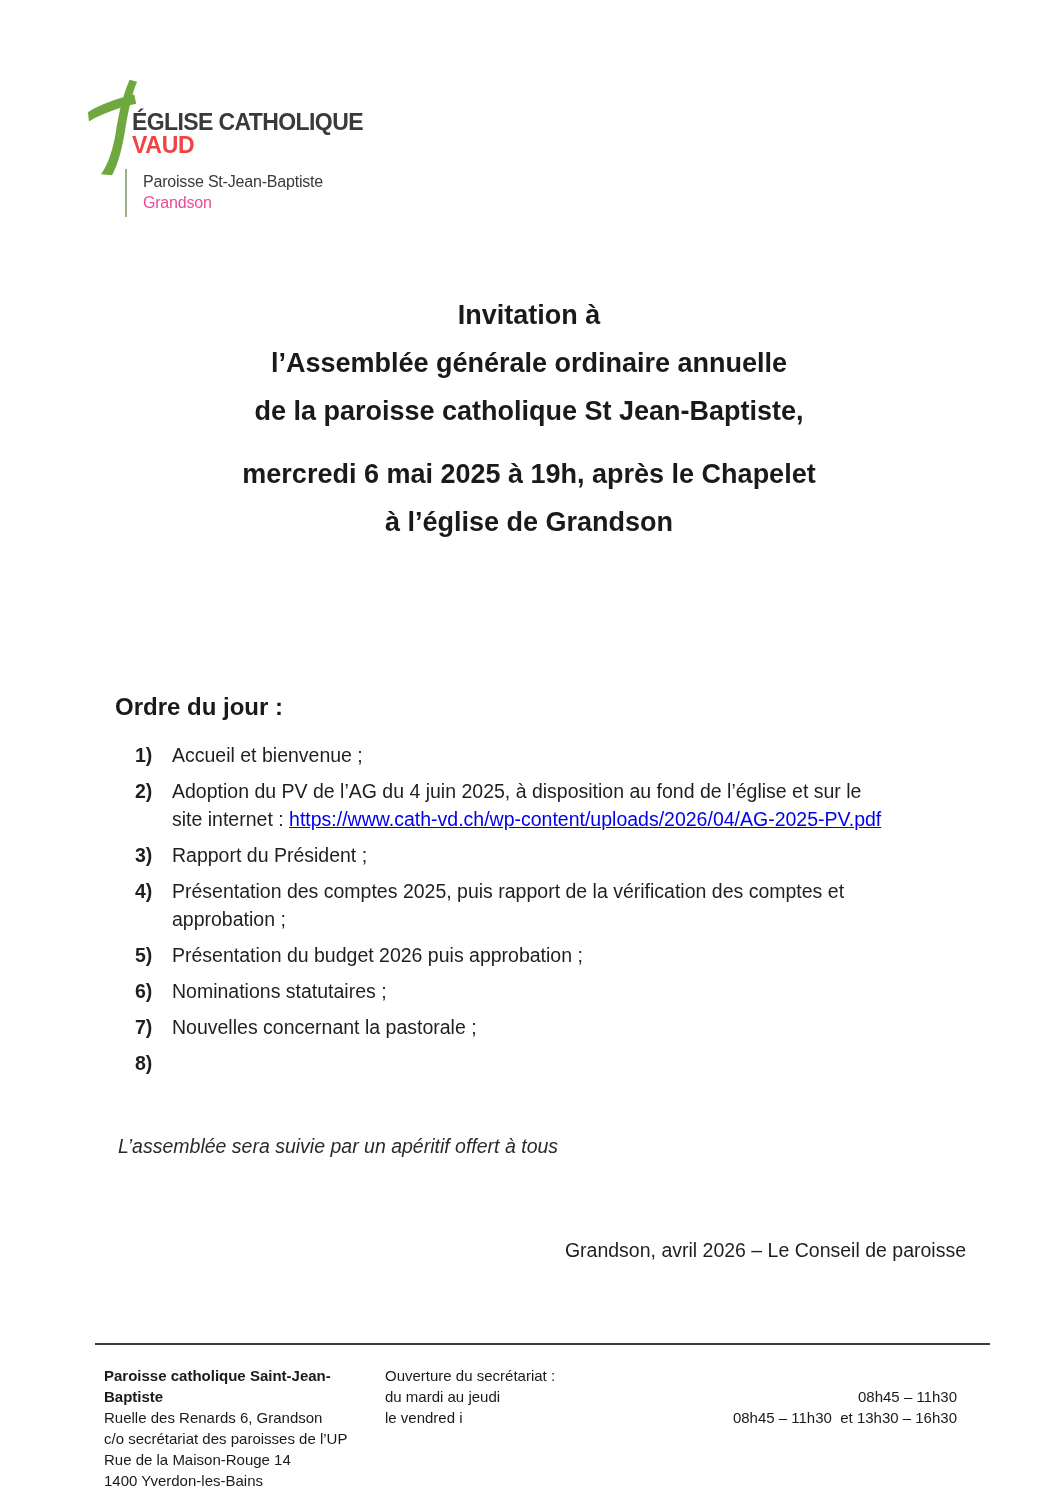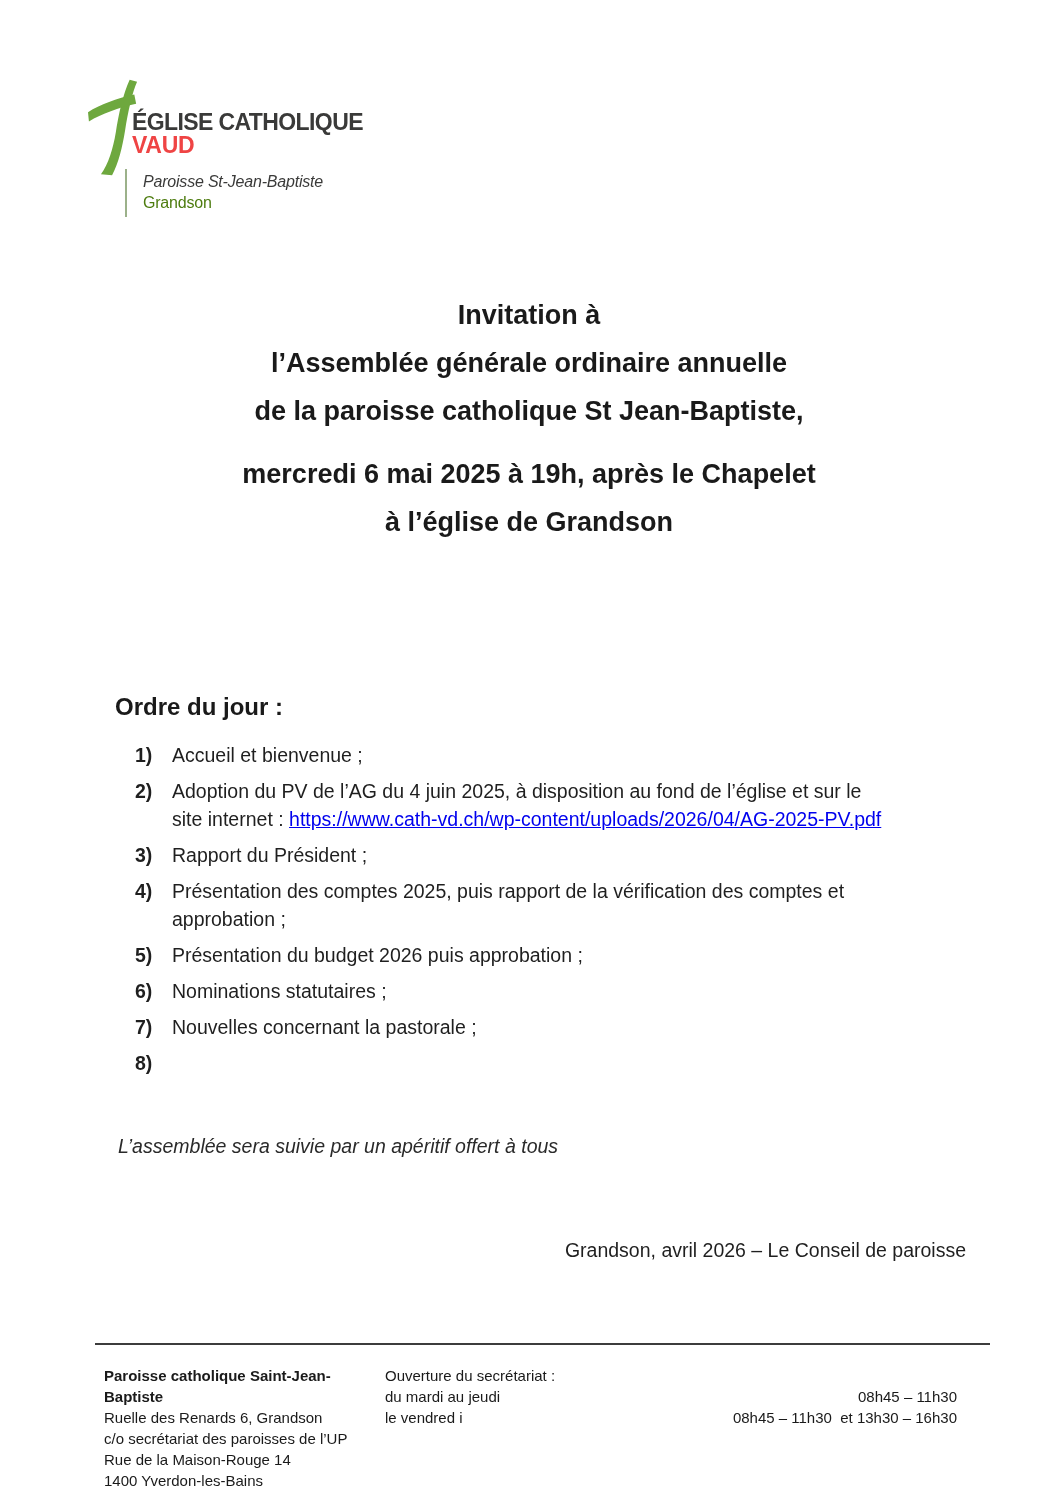--- a/index.html
+++ b/index.html
@@ -21,22 +21,22 @@
   .logo .org .org-line1 {
     font-size: 23px; font-weight: bold; letter-spacing: -0.6px; color: #3a3a39;
     white-space: nowrap;
   }
   .logo .org .org-line2 { font-size: 23px; font-weight: bold; letter-spacing: -0.3px; color: #ef4444; }
   .logo .sub {
     position: absolute; left: 37px; top: 94px;
     border-left: 2px solid #9cb18a; padding: 2px 0 4px 16px;
     line-height: 21px;
   }
-  .logo .sub .parish { font-size: 16px; color: #3a3a39; letter-spacing: -0.2px; white-space: nowrap; font-style: italic; }
-  .logo .sub .locality { font-size: 16px; color: #4d7c0f; letter-spacing: -0.2px; }
+  .logo .sub .parish { font-size: 16px; color: #3a3a39; letter-spacing: -0.2px; white-space: nowrap; }
+  .logo .sub .locality { font-size: 16px; color: #ec4899; letter-spacing: -0.2px; }
 
   
   .title-block {
     position: absolute; left: 0; right: 0; top: 276px;
     text-align: center; font-weight: bold; font-size: 27px;
     line-height: 48px; color: #1a1a1a;
   }
   .title-gap { height: 15px; }
 
   

